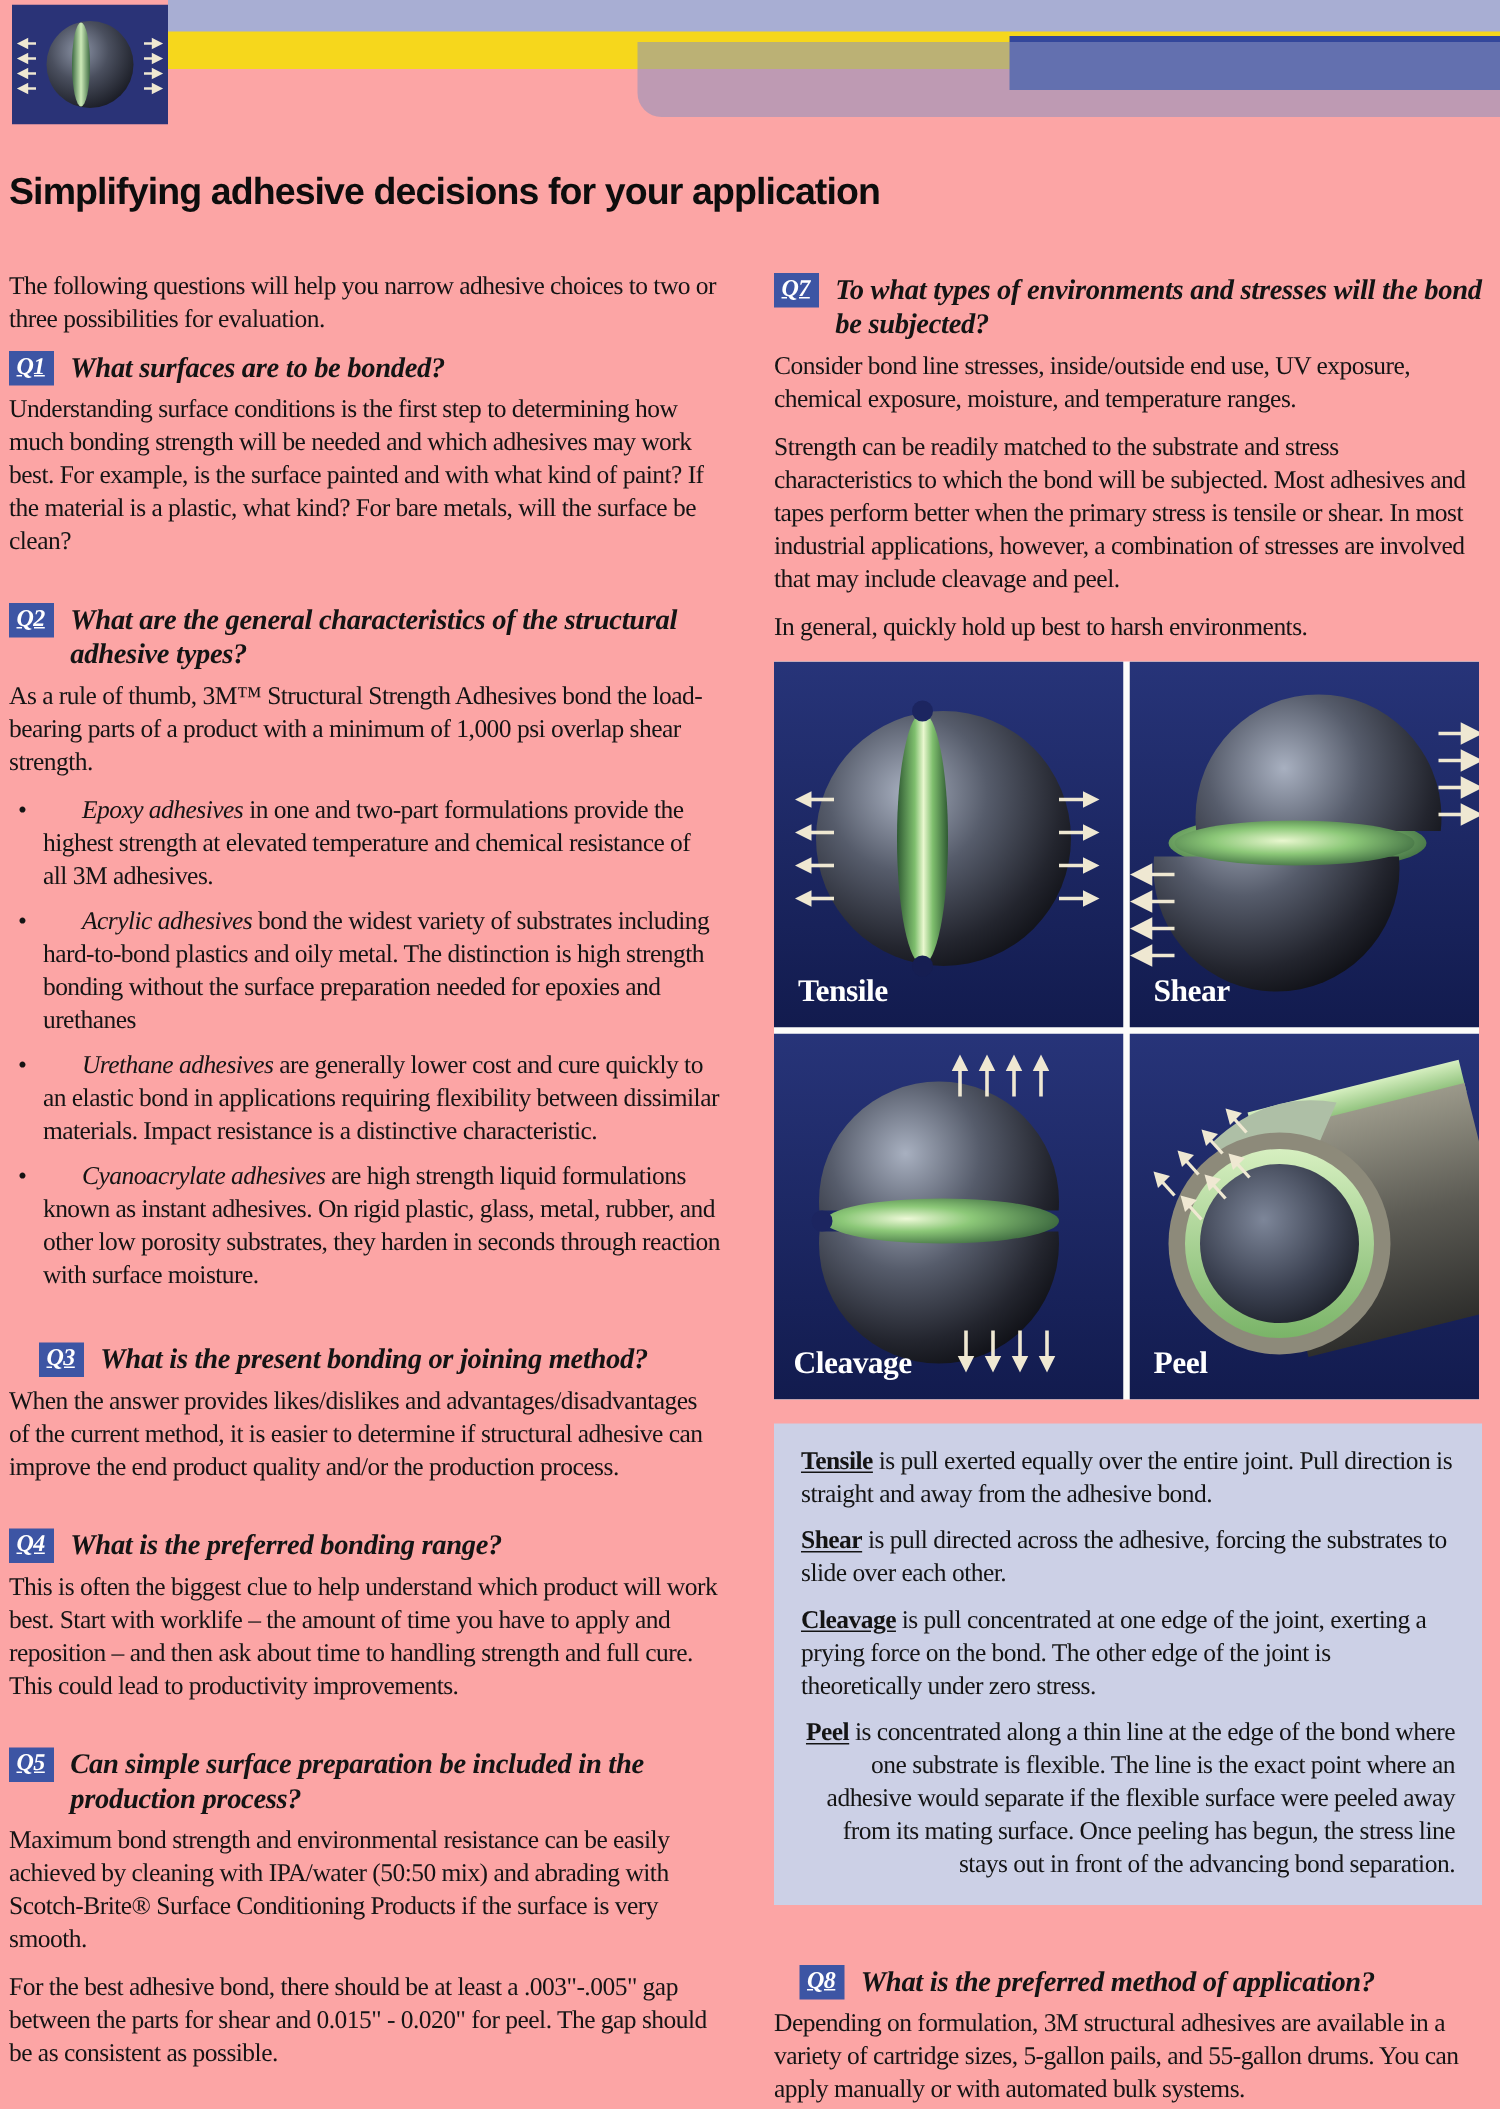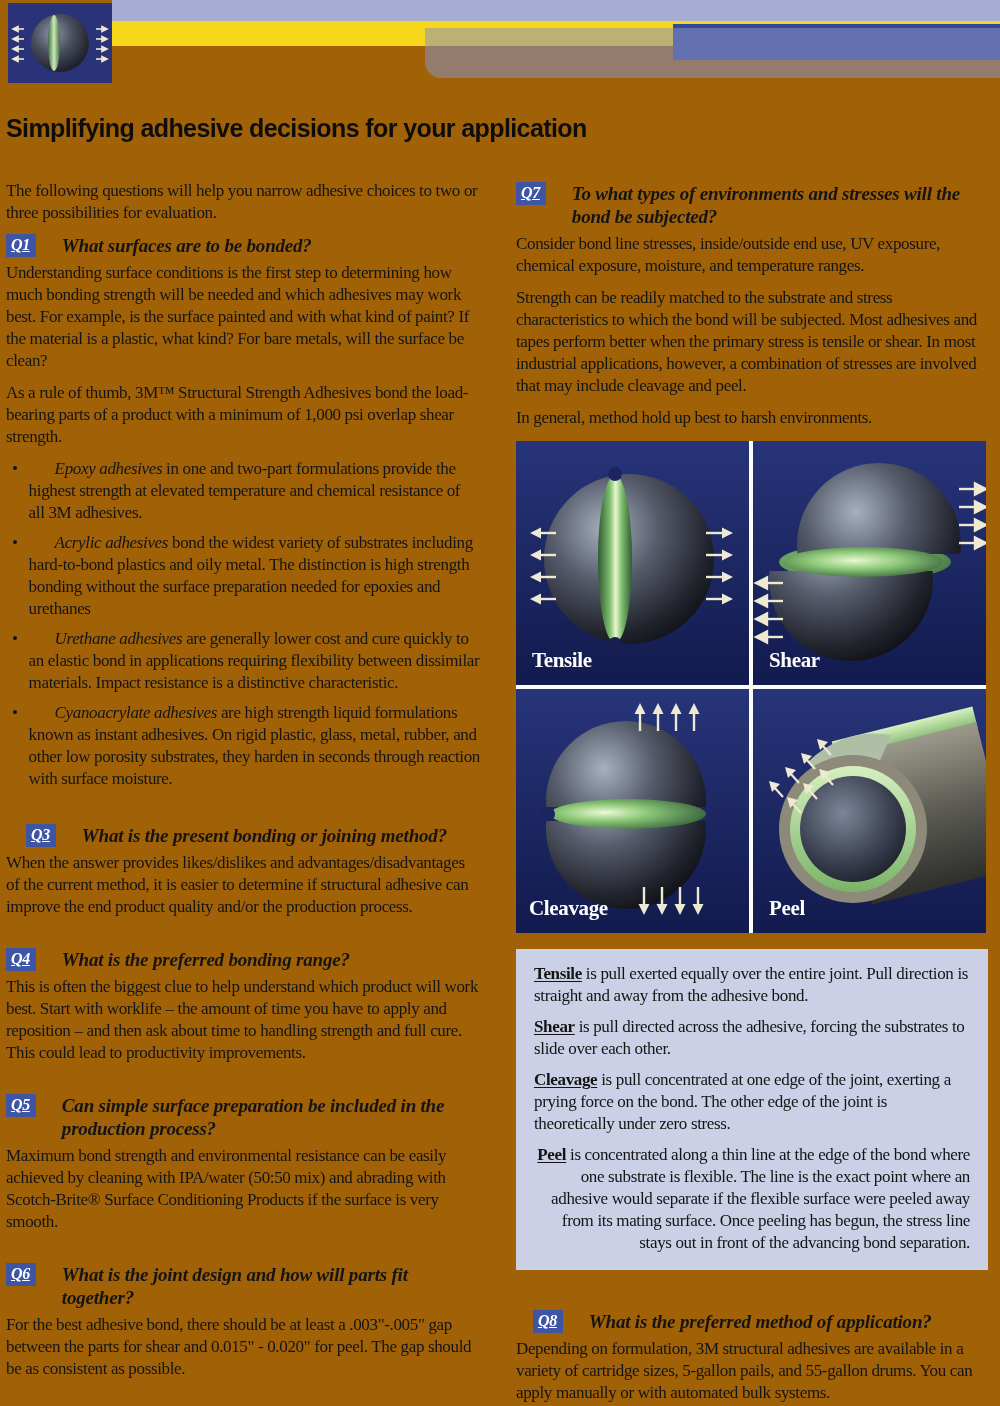--- a/index.html
+++ b/index.html
@@ -1,33 +1,33 @@
 <!DOCTYPE html>
 <html><head>
 <meta charset="utf-8">
 <style>
   html,body{margin:0;padding:0;background:#e8e8e8;}
-  .page{position:relative;width:1000px;height:1406px;margin:0 auto;background:#a16207;
+  .page{position:relative;width:1000px;height:1406px;margin:0 auto;background:#fca5a5;
         overflow:hidden;font-family:"Liberation Serif",serif;color:#141414;}
   
   .hdr-band{position:absolute;left:112px;top:0;width:888px;height:22px;background:#a8aed3;}
   .hdr-yellow{position:absolute;left:112px;top:21px;width:888px;height:25px;background:#f6d71c;}
   .hdr-navy{position:absolute;left:673px;top:24px;width:327px;height:36px;background:#33479b;}
   .hdr-slate{position:absolute;left:425px;top:28px;width:575px;height:50px;
              background:rgba(138,146,192,0.55);border-radius:0 0 0 16px;}
   .thumb{position:absolute;left:8px;top:3px;width:104px;height:80px;display:block;}
   
   .title{position:absolute;left:6px;top:114px;font-family:"Liberation Sans",sans-serif;
          font-weight:bold;font-size:25px;letter-spacing:-0.6px;color:#0d0d0d;}
   
   .col{position:absolute;font-size:17px;line-height:22px;letter-spacing:-0.35px;}
   .col-left{left:6px;top:180px;width:474px;}
   .col-right{left:516px;top:182px;width:472px;}
   .para{margin:0 0 10px 0;}
-  .q-head{display:flex;gap:26px;align-items:flex-start;margin:0 0 5px 0;}
+  .q-head{display:flex;gap:11px;align-items:flex-start;margin:0 0 5px 0;}
   .badge{flex:0 0 auto;background:#3d55a4;color:#ffffff;font-style:italic;font-weight:bold;
          font-size:16px;line-height:20px;padding:1px 6px 2px 5px;text-decoration:underline;}
   .q-title{font-style:italic;font-weight:bold;font-size:19px;line-height:23px;letter-spacing:-0.2px;}
   .mt26{margin-top:8px;font-family:Liberation Serif, serif;} .mt30{margin-top:30px;} .mt34{margin-top:34px;padding-left:20px;} .mt40{margin-top:40px;padding-left:17px;}
   .bullet{display:flex;margin:8px 0 8px 2px;}
   .bullet::before{content:"\2022";flex:0 0 auto;margin:0 11px 0 4px;}
   .lead{font-style:italic;margin-left:26px;}
   
   .figure{margin-top:12px;width:470px;display:grid;grid-template-columns:233px 233px;
           grid-template-rows:244px 244px;gap:4px;background:#fcfcfa;}
@@ -90,20 +90,24 @@
   <div class="col col-left">
 
     <p class="para">The following questions will help you narrow adhesive choices to two or three possibilities for evaluation.</p>
 
     <div class="q-head mt26">
       <span class="badge">Q1</span>
       <span class="q-title">What surfaces are to be bonded?</span>
     </div>
     <p class="para">Understanding surface conditions is the first step to determining how much bonding strength will be needed and which adhesives may work best. For example, is the surface painted and with what kind of paint? If the material is a plastic, what kind? For bare metals, will the surface be clean?</p>
 
+    <div class="q-head mt30">
+      <span class="badge">Q2</span>
+      <span class="q-title">What are the general characteristics of the structural adhesive types?</span>
+    </div>
     <p class="para">As a rule of thumb, 3M™ Structural Strength Adhesives bond the load-bearing parts of a product with a minimum of 1,000 psi overlap shear strength.</p>
     <div class="bullet">
       <span><span class="lead">Epoxy adhesives</span><span> in one and two-part formulations provide the highest strength at elevated temperature and chemical resistance of all 3M adhesives.</span></span>
     </div>
     <div class="bullet">
       <span><span class="lead">Acrylic adhesives</span><span> bond the widest variety of substrates including hard-to-bond plastics and oily metal. The distinction is high strength bonding without the surface preparation needed for epoxies and urethanes</span></span>
     </div>
     <div class="bullet">
       <span><span class="lead">Urethane adhesives</span><span> are generally lower cost and cure quickly to an elastic bond in applications requiring flexibility between dissimilar materials. Impact resistance is a distinctive characteristic.</span></span>
     </div>
@@ -122,37 +126,33 @@
       <span class="q-title">What is the preferred bonding range?</span>
     </div>
     <p class="para">This is often the biggest clue to help understand which product will work best. Start with worklife – the amount of time you have to apply and reposition – and then ask about time to handling strength and full cure. This could lead to productivity improvements.</p>
 
     <div class="q-head mt30">
       <span class="badge">Q5</span>
       <span class="q-title">Can simple surface preparation be included in the production process?</span>
     </div>
     <p class="para">Maximum bond strength and environmental resistance can be easily achieved by cleaning with IPA/water (50:50 mix) and abrading with Scotch-Brite® Surface Conditioning Products if the surface is very smooth.</p>
 
-    <div class="q-head mt30">
-      <span class="badge">Q6</span>
-      <span class="q-title">What is the joint design and how will parts fit together?</span>
-    </div>
     <p class="para">For the best adhesive bond, there should be at least a .003"-.005" gap between the parts for shear and 0.015" - 0.020" for peel. The gap should be as consistent as possible.</p>
 
   </div>
 
   <div class="col col-right">
 
     <div class="q-head">
       <span class="badge">Q7</span>
       <span class="q-title">To what types of environments and stresses will the bond be subjected?</span>
     </div>
     <p class="para">Consider bond line stresses, inside/outside end use, UV exposure, chemical exposure, moisture, and temperature  ranges.</p>
     <p class="para">Strength can be readily matched to the substrate and stress characteristics to which the bond will be subjected. Most adhesives and tapes perform better when the primary stress is tensile or shear. In most industrial applications, however, a combination of stresses are involved that may include cleavage and peel.</p>
-    <p class="para">In general, method hold up best to harsh environments.</p>
+    <p class="para">In general, quickly hold up best to harsh environments.</p>
 
     <div class="figure">
 
       <svg class="quad" viewBox="0 0 233 244">
         <defs>
           <linearGradient id="t-bg" x1="0" y1="0" x2="0" y2="1">
             <stop offset="0" stop-color="#273479"></stop>
               <stop offset="1" stop-color="#121b4e"></stop>
           </linearGradient>
           <radialGradient id="t-sph" cx="36%" cy="32%" r="78%">

